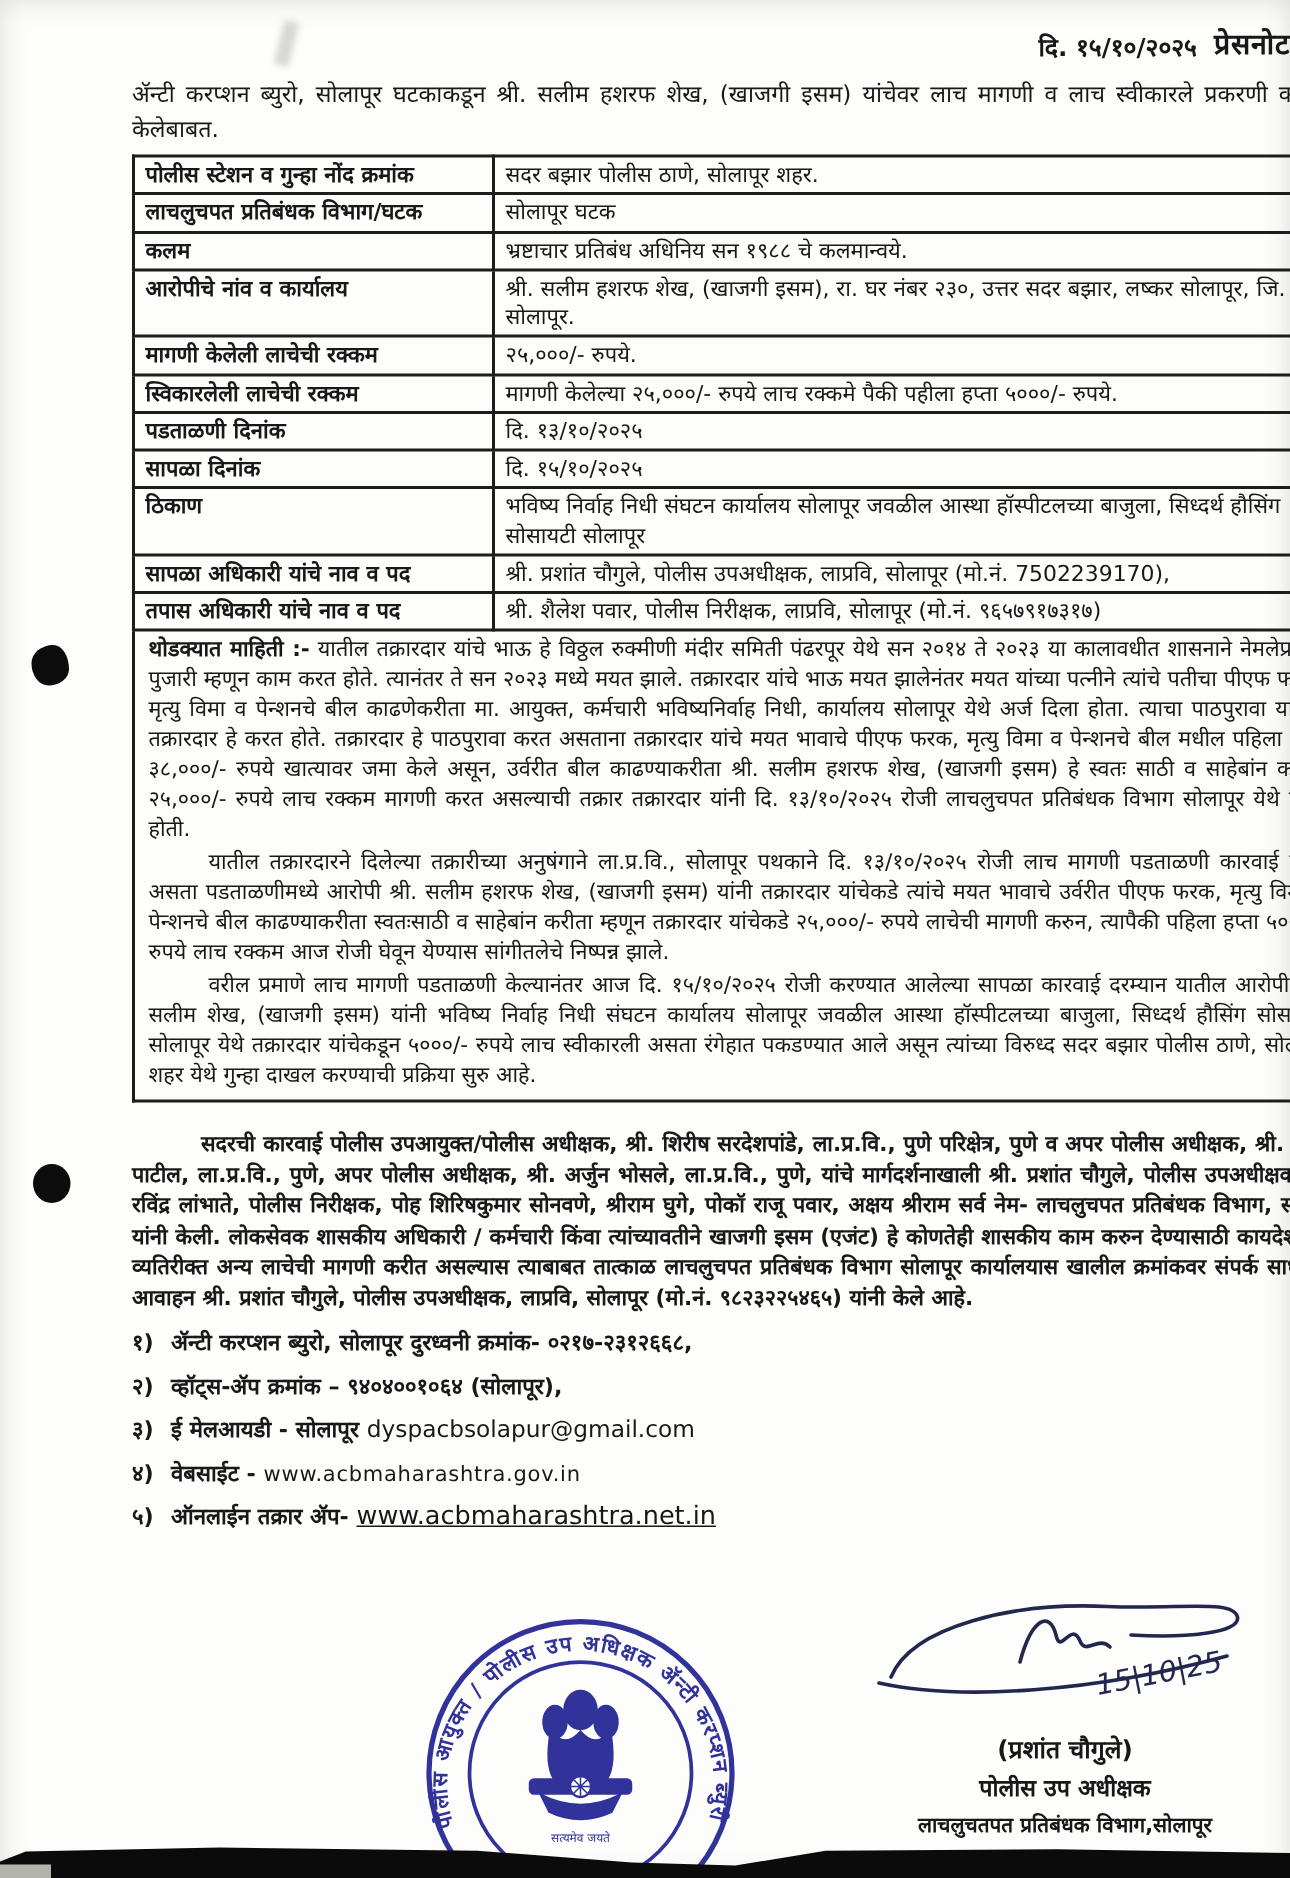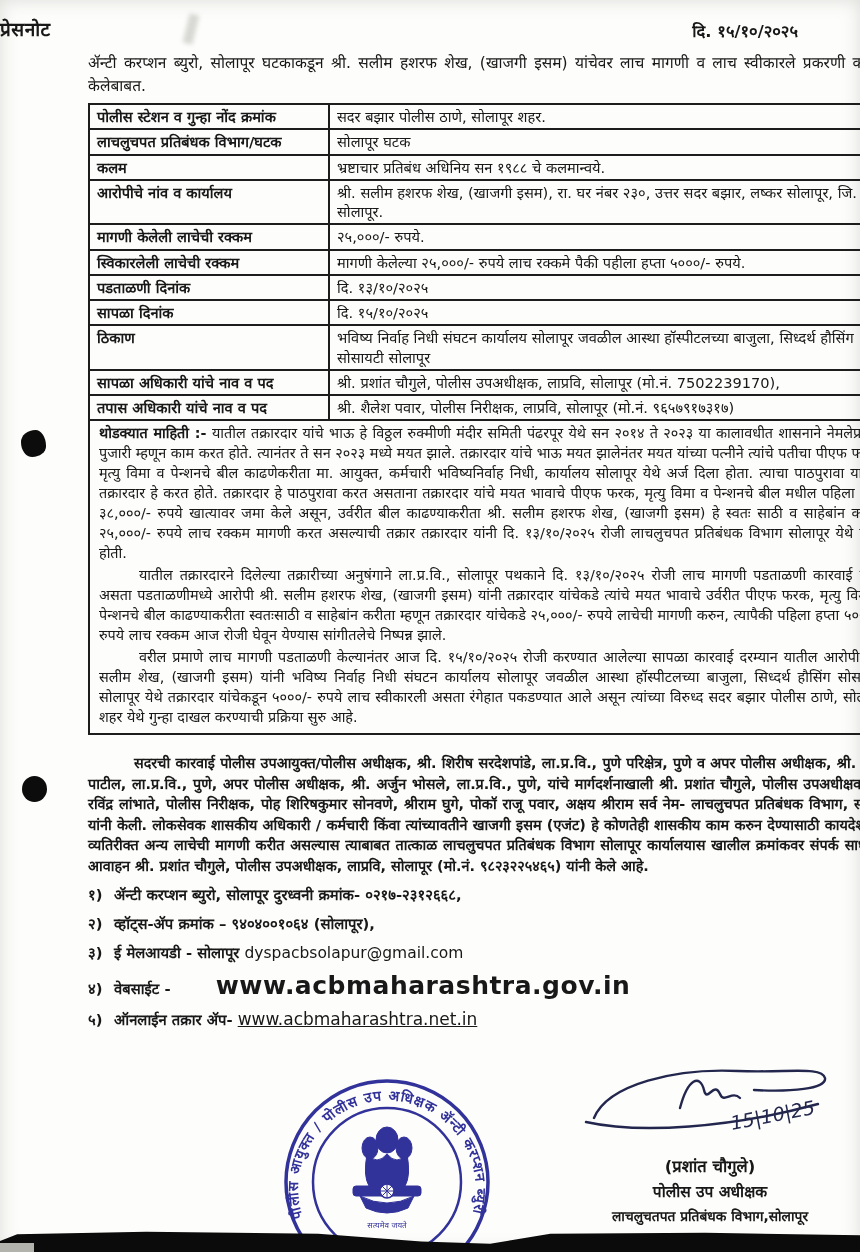--- a/index.html
+++ b/index.html
@@ -3,21 +3,21 @@
 <meta charset="utf-8">
 <style>
   html,body{margin:0;padding:0;background:#e8e8e6;}
   .page{
     position:relative; width:860px; height:1252px; margin:0 auto;
     background:#fdfdfb; overflow:hidden;
     font-family:"DejaVu Sans", sans-serif; color:#181818;
     box-shadow: inset 0 0 18px rgba(120,120,115,.25);
   }
   .doc-title{
-    position:absolute; left:0; right:0; top:16px; text-align:left;
+    position:absolute; left:0; right:0; top:16px; text-align:right;
     font-size:19px; font-weight:bold; letter-spacing:.5px;
   }
   .doc-date{
     position:absolute; top:19px; right:62px;
     font-size:16.5px; font-weight:bold;
   }
   .content{ position:absolute; left:88px; top:0; width:807px; }
   .intro{
     margin:52px 0 0 0; font-size:15.5px; line-height:23px; text-align:justify;
   }
@@ -39,21 +39,21 @@
   .lead{ font-weight:bold; }
   .credits{
     margin:18px 0 0 0; font-size:14.4px; line-height:20.5px;
     font-weight:bold; text-align:justify; text-indent:46px;
   }
   .contacts{ margin-top:8px; position:relative; z-index:2; }
   .contact-row{ margin:0 0 9px 0; font-size:14.8px; font-weight:bold; white-space:nowrap; }
   .contact-row .num{ display:inline-block; width:26px; }
   .link{ font-weight:normal; }
   .link.c3{ font-size:15.5px; }
-  .link.c4{ font-weight:bold; font-size:25px; letter-spacing:.5px;margin-left:40px; }
+  .link.c4{ font-weight:normal; font-size:14px; letter-spacing:.5px; }
   .link.c5{ font-size:17px; text-decoration:underline; }
   .stamp{ position:absolute; left:281px; top:1076px; z-index:1; }
   .sign-block{
     position:absolute; left:575px; top:1062px; width:270px; z-index:2;
     text-align:center;
   }
   .sign-name{ font-size:16.5px; font-weight:bold; margin-top:2px; }
   .sign-desig{ font-size:15.5px; font-weight:bold; margin-top:3px; }
   .sign-dept{ font-size:13.8px; font-weight:bold; margin-top:4px; }
   .ink-blob{ position:absolute; background:#0c0c0c; z-index:2; }

